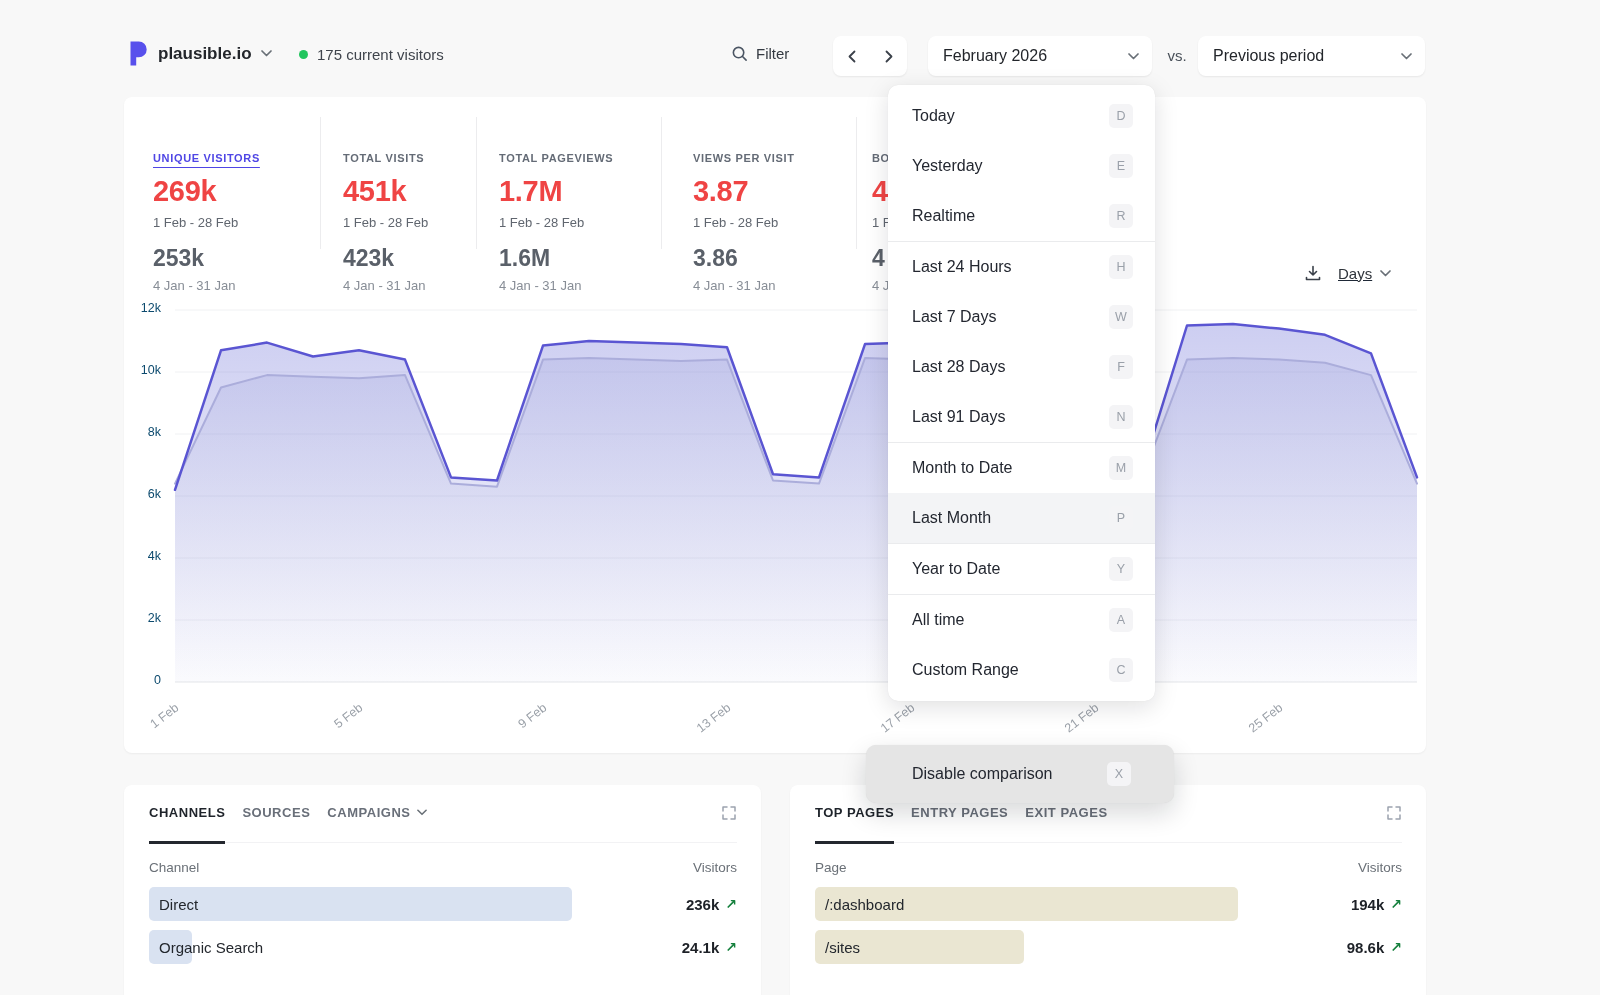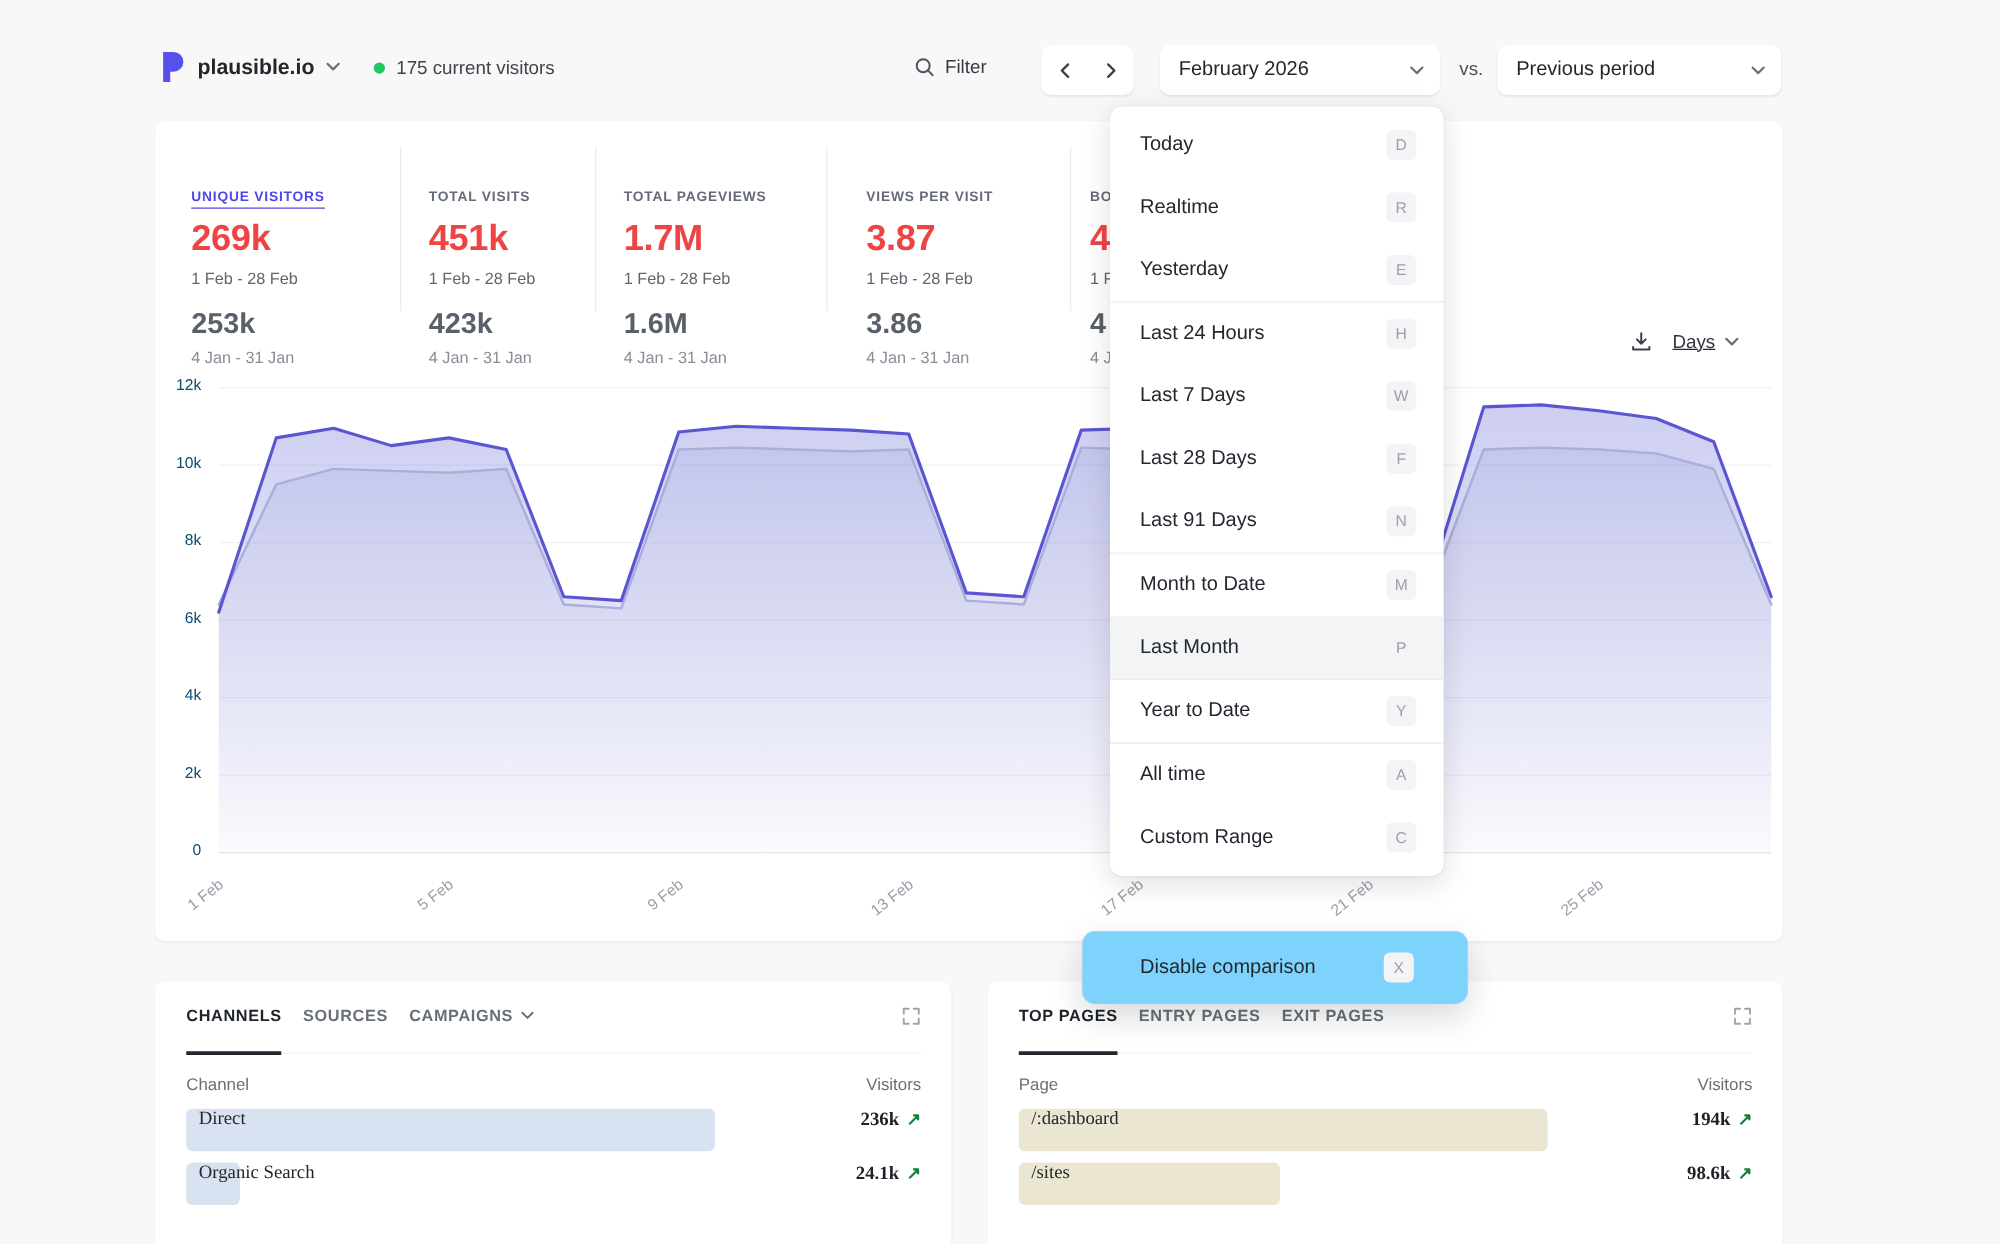--- a/index.html
+++ b/index.html
@@ -51,33 +51,33 @@
 
   
   .card-inner{padding:20px 24px 0 25px;}
   .tabs{display:flex;gap:17px;height:38px;border-bottom:1px solid #f2f2f4;position:relative;}
   .tab{font-size:13px;font-weight:700;letter-spacing:.04em;color:#696f79;cursor:pointer;height:100%;position:relative;display:flex;align-items:flex-start;gap:6px;}
   .tab.active{color:#1e232a;}
   .tab.active::after{content:"";position:absolute;left:0;right:0;bottom:-2px;height:3px;background:#23272e;}
   .expand-btn{position:absolute;top:20px;right:24px;cursor:pointer;display:flex;}
   .cols{display:flex;justify-content:space-between;margin-top:17px;font-size:13.5px;color:#6a7077;}
   .rows{margin-top:12px;display:flex;flex-direction:column;gap:9px;}
-  .row{position:relative;height:34px;display:flex;align-items:flex-start;justify-content:space-between;cursor:pointer;font-family:Liberation Serif, serif;}
+  .row{position:relative;height:34px;display:flex;align-items:center;justify-content:space-between;cursor:pointer;}
   .bar{position:absolute;left:0;top:0;height:34px;border-radius:5px;}
   .row-name{position:relative;z-index:1;padding-left:10px;font-size:15px;color:#23272d;}
   .row-val{display:flex;align-items:center;gap:6px;font-size:15px;font-weight:700;color:#1d2127;}
   .trend{font-size:14px;font-weight:700;}
 
   
   .menu{position:absolute;left:888px;top:85px;width:267px;background:#fff;border-radius:10px;box-shadow:0 6px 24px rgba(15,17,22,.13),0 0 1px rgba(0,0,0,.1);padding:6px 0;z-index:50;}
   .mi{height:50px;display:flex;align-items:center;justify-content:space-between;padding:0 22px 0 24px;font-size:16px;color:#232730;cursor:pointer;}
   .mi.hl{background:#f3f4f6;}
   .mi-key{width:24px;height:24px;border-radius:5px;background:#f4f4f6;color:#9aa0a9;font-size:12.5px;display:flex;align-items:center;justify-content:center;flex:0 0 auto;}
   .msep{height:1px;background:#eaebed;}
-  .menu-footer{position:absolute;left:866px;top:745px;width:308px;height:58px;background:#7dd3fc;border-radius:10px;box-shadow:0 10px 26px rgba(15,17,22,.16),0 0 1px rgba(0,0,0,.1);display:flex;align-items:center;justify-content:space-between;padding:0 43px 0 46px;font-size:16px;color:#232730;z-index:51;cursor:pointer;}
+  .menu-footer{position:absolute;left:866px;top:745px;width:308px;height:58px;background:#e5e5e5;border-radius:10px;box-shadow:0 10px 26px rgba(15,17,22,.16),0 0 1px rgba(0,0,0,.1);display:flex;align-items:center;justify-content:space-between;padding:0 43px 0 46px;font-size:16px;color:#232730;z-index:51;cursor:pointer;}
 </style>
 </head>
 <body>
 
 <div id="app">
 
   <div class="site-picker">
     <svg width="21" height="25" viewBox="0 0 21 25">
         <path d="M2.5 0.5 h8.3 a7.9 7.9 0 0 1 0 15.8 H8.2 V24.5 H2.5 Z" fill="#5850ec"></path>
       </svg>
@@ -310,26 +310,26 @@
         </svg>
     </span>
   </div>
 
   <div class="menu">
     <div class="mi">
         <span>Today</span>
         <span class="mi-key">D</span>
       </div>
     <div class="mi">
+        <span>Yesterday</span>
+        <span class="mi-key">E</span>
+      </div>
+    <div class="mi">
         <span>Realtime</span>
         <span class="mi-key">R</span>
-      </div>
-    <div class="mi">
-        <span>Yesterday</span>
-        <span class="mi-key">E</span>
       </div>
     <div class="msep"></div>
     <div class="mi">
         <span>Last 24 Hours</span>
         <span class="mi-key">H</span>
       </div>
     <div class="mi">
         <span>Last 7 Days</span>
         <span class="mi-key">W</span>
       </div>

